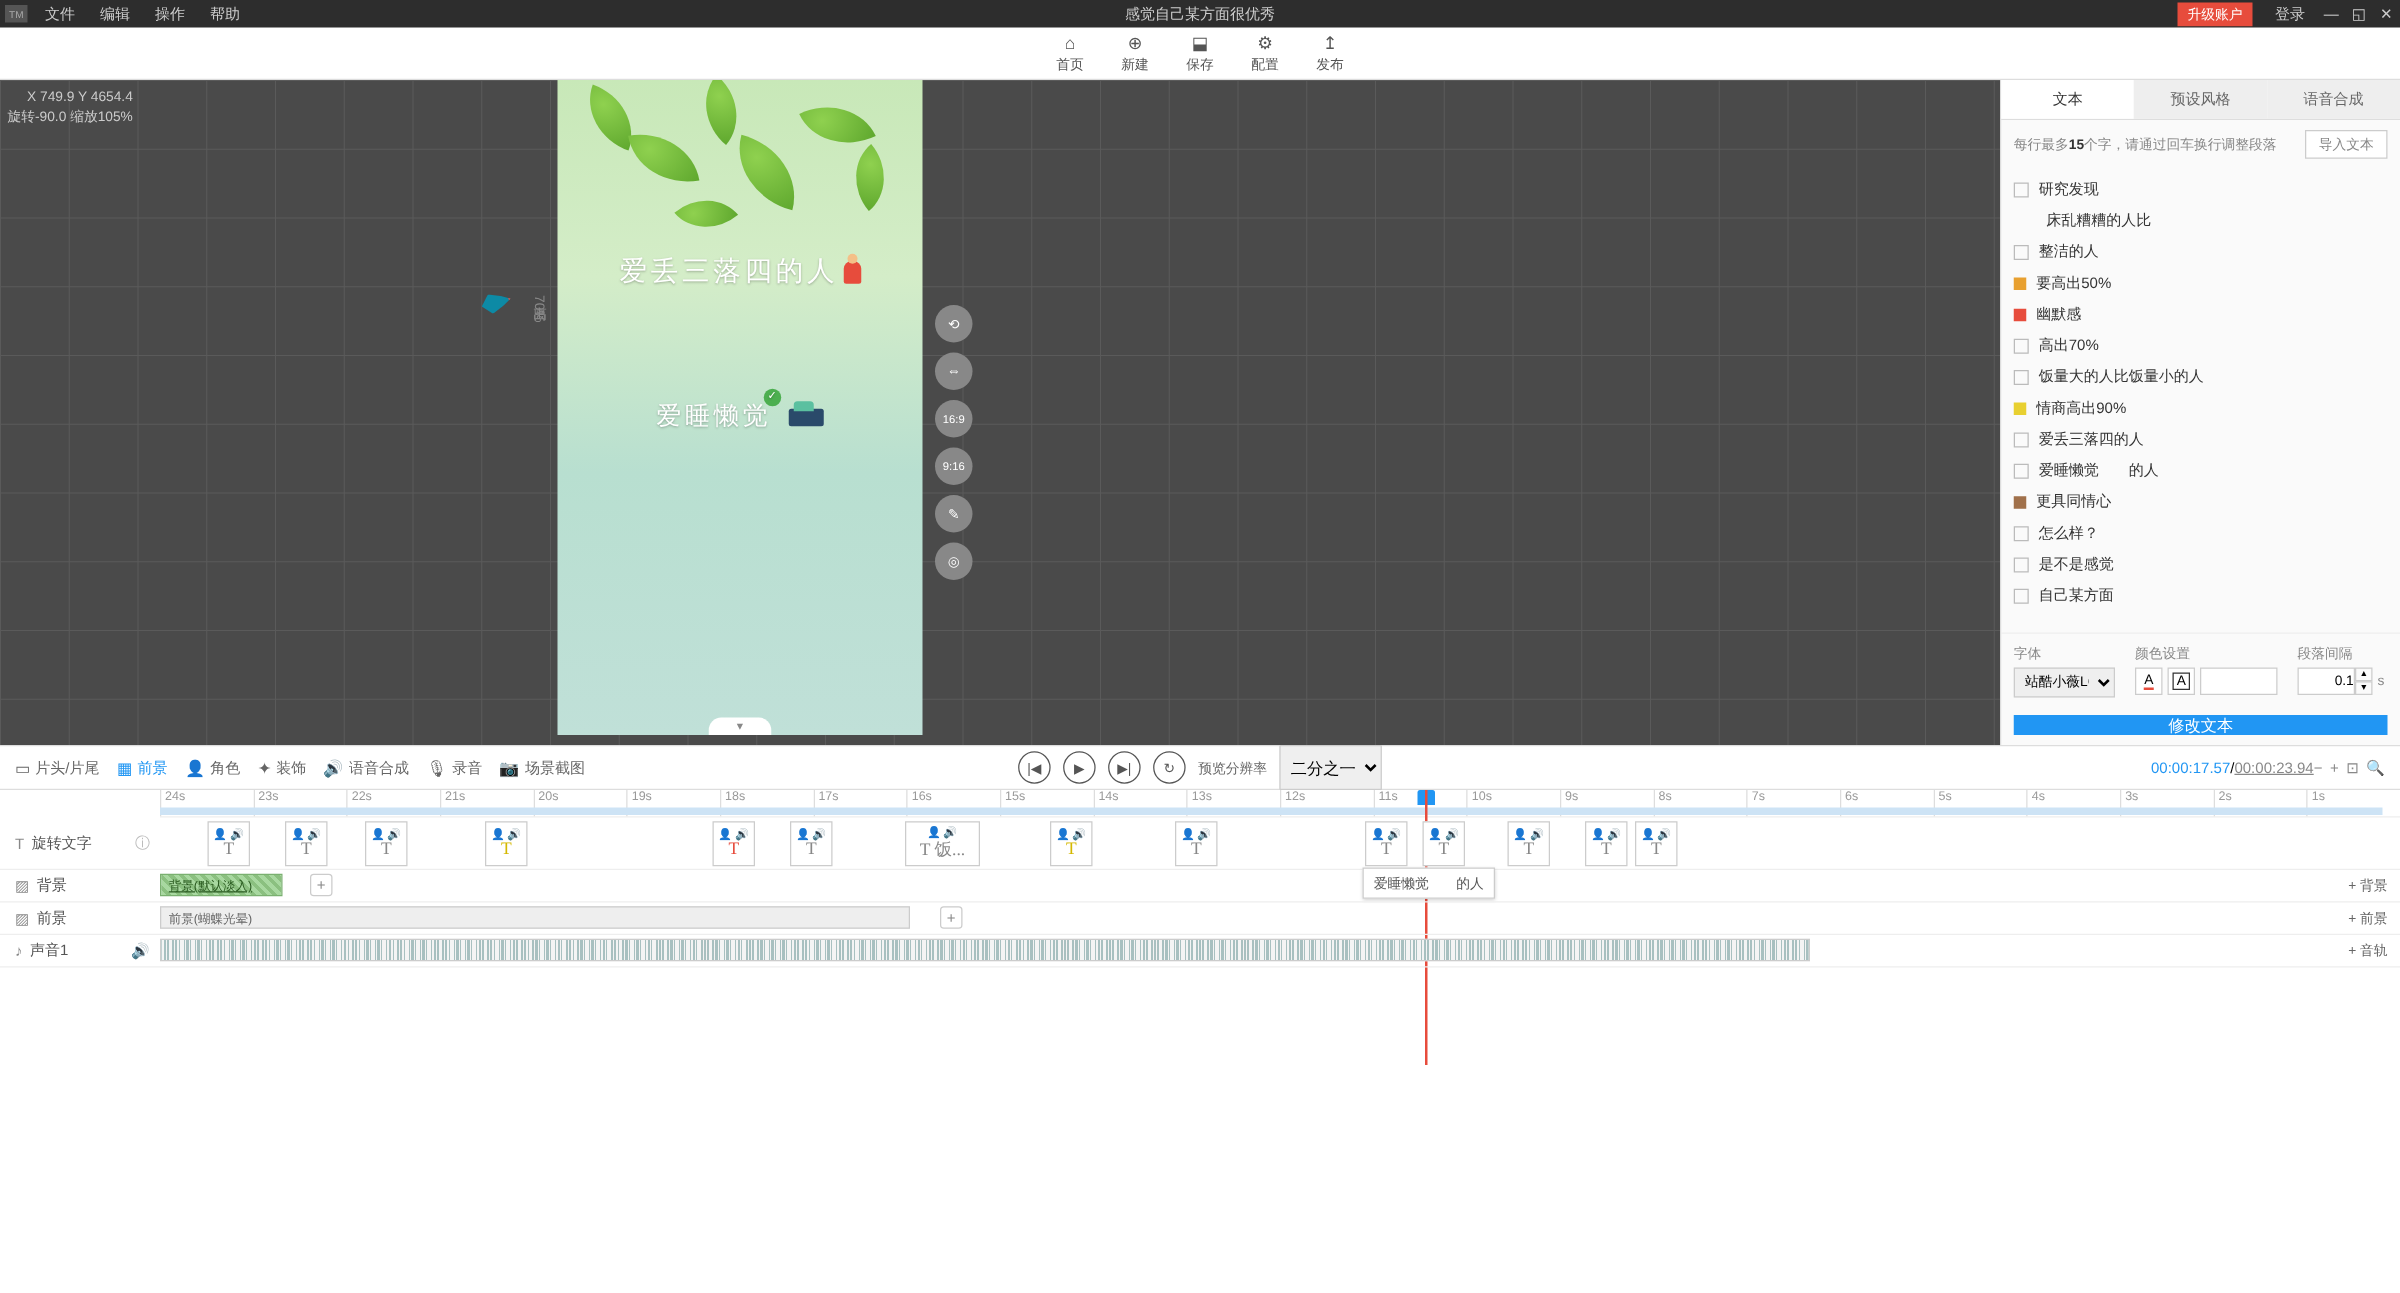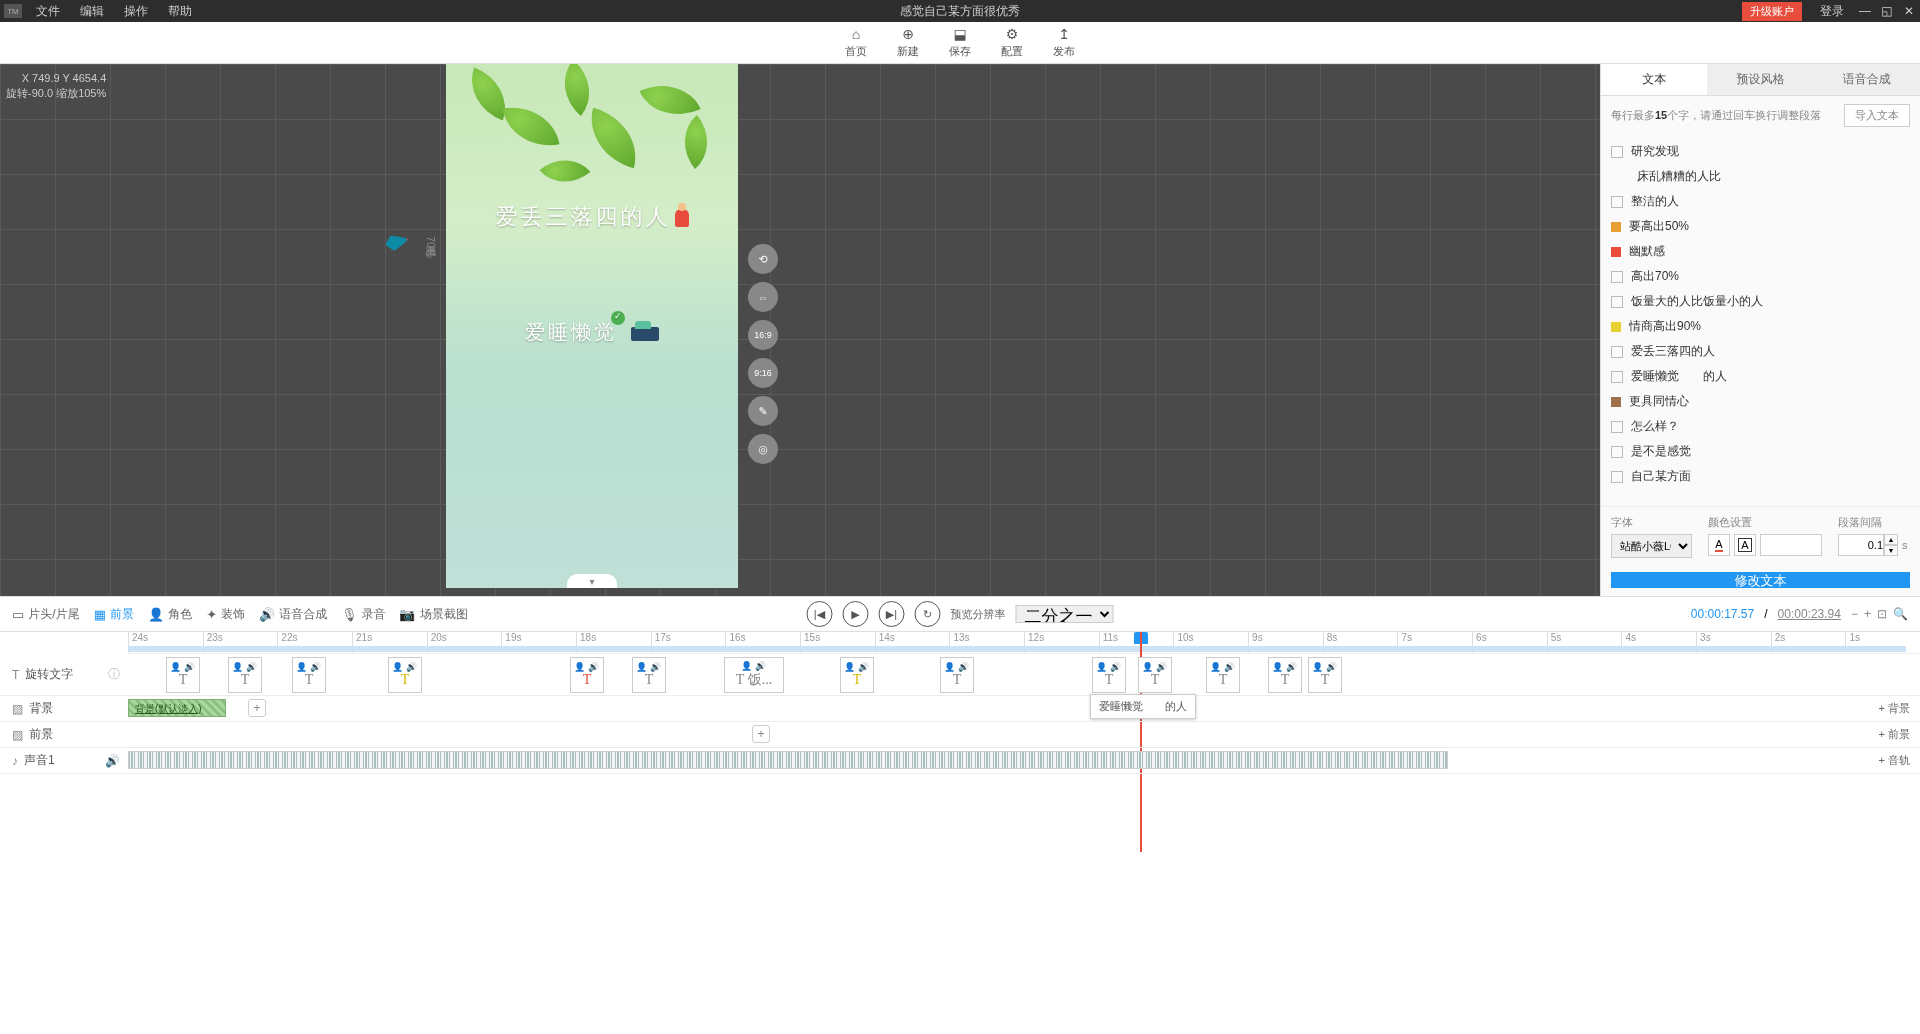--- a/index.html
+++ b/index.html
@@ -87,22 +87,22 @@
 
 
 .sec-toolbar { height: 36px; border-top: 1px solid #ddd; border-bottom: 1px solid #ddd; display: flex; align-items: center; padding: 0 12px; background: #fff; }
 .sec-left { display: flex; gap: 14px; }
 .sec-item { display: flex; align-items: center; gap: 4px; cursor: pointer; color: #666; font-size: 12px; }
 .sec-item .ico { font-size: 13px; }
 .sec-item.active { color: #2196f3; }
 .sec-center { position: absolute; left: 50%; transform: translateX(-50%); display: flex; align-items: center; gap: 10px; }
 .play-btn { width: 26px; height: 26px; border: 1.5px solid #555; border-radius: 50%; display: flex; align-items: center; justify-content: center; cursor: pointer; font-size: 11px; color:#555;}
 .fps-label { font-size: 11px; color: #666; }
-.fps-sel { height: 18px; border: 1px solid #ccc; font-size: 17px; padding: 0 4px; }
-.sec-right { margin-left: auto; display: flex; gap: 10px; }
+.fps-sel { height: 36px; border: 1px solid #ccc; font-size: 13px; padding: 0 4px; }
+.sec-right { margin-left: auto; display: flex; gap: 0; }
 .time-current { color: #2196f3; font-size: 12px; }
 .time-total { color: #888; font-size: 12px; text-decoration: underline; }
 .zoom-ctrl { display: flex; align-items: center; gap: 6px; color: #888; cursor: pointer; }
 
 
 .timeline { background: #fff; }
 .ruler { height: 22px; display: flex; position: relative; border-bottom: 1px solid #eee; margin-left: 128px; }
 .ruler .tick { flex: 1; font-size: 10px; color: #999; border-left: 1px solid #ddd; padding-left: 3px; }
 .ruler .range { position: absolute; top: 14px; left: 0; right: 14px; height: 6px; background: #cde3f5; }
 .ruler .playhead { position: absolute; top: 0; left: 1006px; width: 14px; }
@@ -515,20 +515,21 @@
     </div>
     <div class="track-add">+ 背景</div>
   </div>
 
   <div class="track fgtrack">
     <div class="track-head">
         <span class="ico">▨</span>
         <span>前景</span>
       </div>
     <div class="track-body">
+      <div class="fg-clip" style="width:600px;">前景(蝴蝶光晕)</div>
       <div class="add-btn" style="left:624px;top:3px;">+</div>
     </div>
     <div class="track-add">+ 前景</div>
   </div>
 
   <div class="track audiotrack">
     <div class="track-head">
         <span class="ico">♪</span>
         <span>声音1</span>
         <span class="info">🔊</span>

